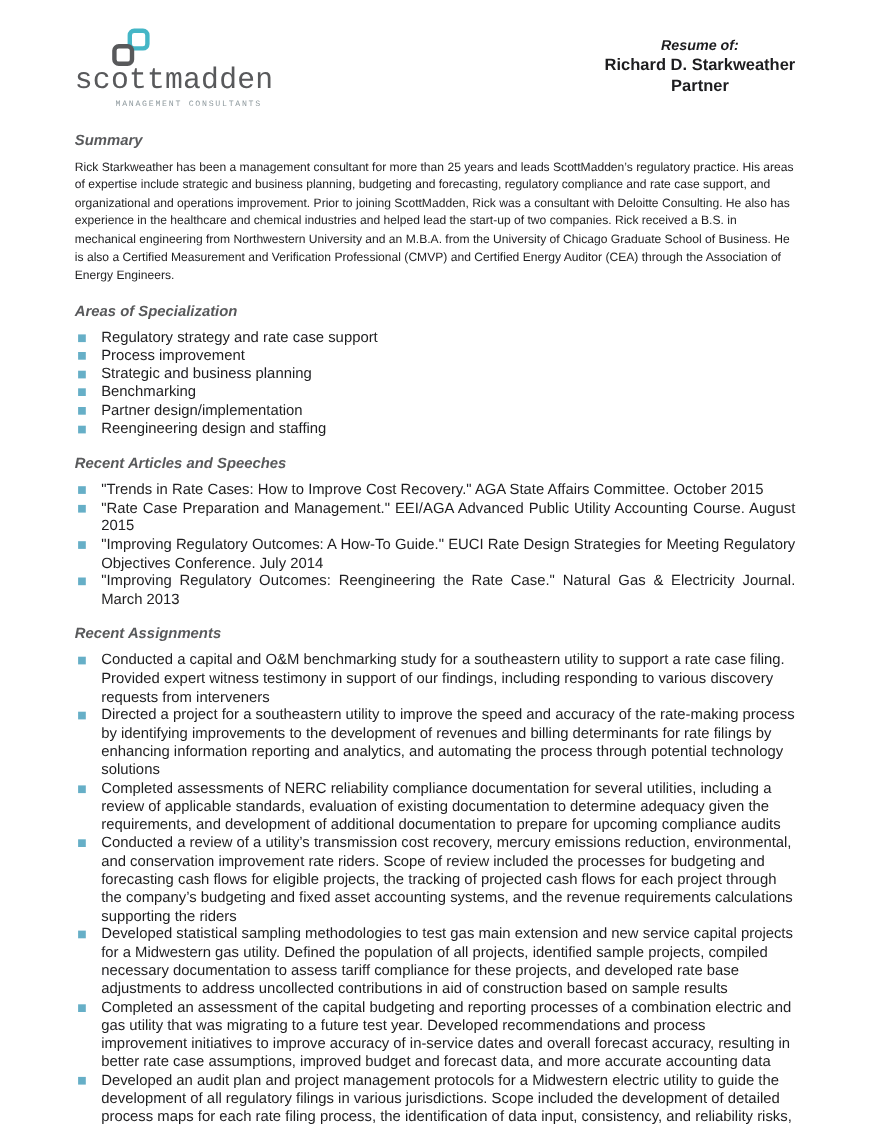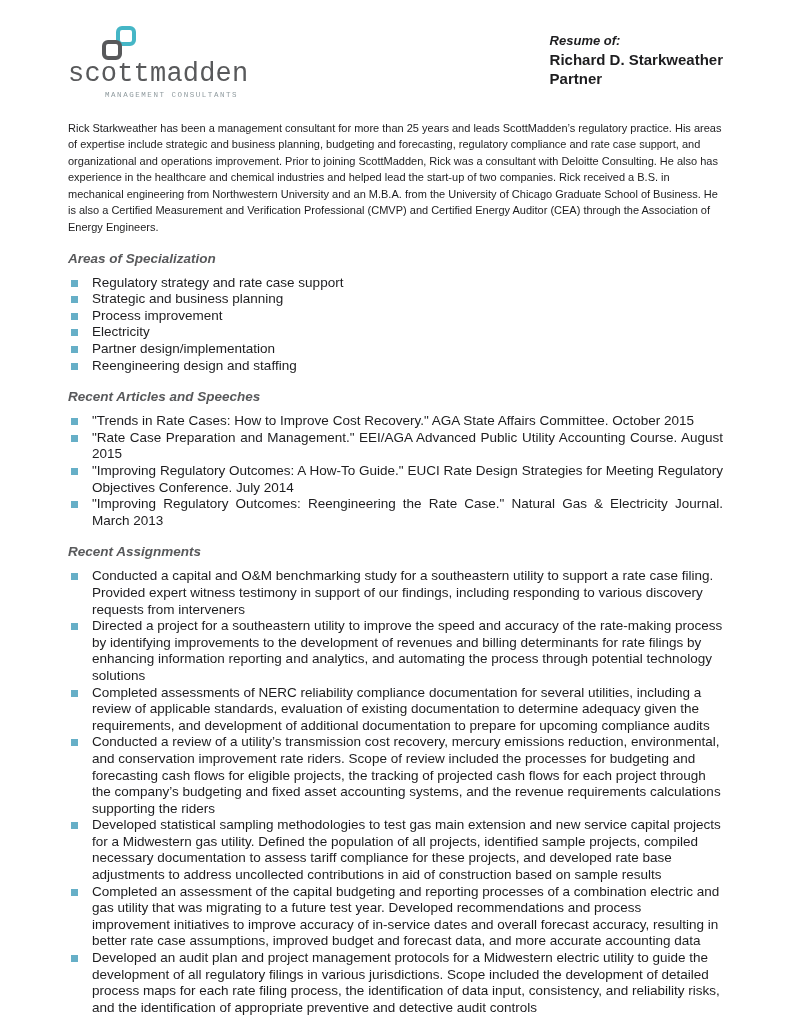--- a/index.html
+++ b/index.html
@@ -50,21 +50,21 @@
   }
   .logo-tagline {
     font-size: 7.5px;
     letter-spacing: 1.55px;
     color: var(--tagline_gray, #8f9a9e);
     margin-top: 4px;
     margin-left: 37px;
   }
 
   .resume-block {
-    text-align: left;
+    text-align: center;
     padding-top: 5px;
     line-height: 19px;
     margin-left: 13px;
   }
   .resume-label {
     font-style: italic;
     font-weight: bold;
     font-size: 13px;
   }
   .resume-name, .resume-title {
@@ -120,28 +120,29 @@
       <div class="logo-brand">scottmadden</div>
       <div class="logo-tagline">MANAGEMENT CONSULTANTS</div>
     </div>
     <div class="resume-block">
       <div class="resume-label">Resume of:</div>
       <div class="resume-name">Richard D. Starkweather</div>
       <div class="resume-title">Partner</div>
     </div>
   </div>
 
+  <h2 class="section-heading">Summary</h2>
   <p class="summary-text">Rick Starkweather has been a management consultant for more than 25 years and leads ScottMadden’s regulatory practice. His areas of expertise include strategic and business planning, budgeting and forecasting, regulatory compliance and rate case support, and organizational and operations improvement. Prior to joining ScottMadden, Rick was a consultant with Deloitte Consulting. He also has experience in the healthcare and chemical industries and helped lead the start-up of two companies. Rick received a B.S. in mechanical engineering from Northwestern University and an M.B.A. from the University of Chicago Graduate School of Business. He is also a Certified Measurement and Verification Professional (CMVP) and Certified Energy Auditor (CEA) through the Association of Energy Engineers.</p>
 
   <h2 class="section-heading">Areas of Specialization</h2>
   <ul class="bullet-list">
     <li><span class="bullet"></span><span>Regulatory strategy and rate case support</span></li>
+    <li><span class="bullet"></span><span>Process improvement</span></li>
     <li><span class="bullet"></span><span>Strategic and business planning</span></li>
-    <li><span class="bullet"></span><span>Process improvement</span></li>
-    <li><span class="bullet"></span><span>Electricity</span></li>
+    <li><span class="bullet"></span><span>Benchmarking</span></li>
     <li><span class="bullet"></span><span>Partner design/implementation</span></li>
     <li><span class="bullet"></span><span>Reengineering design and staffing</span></li>
   </ul>
 
   <h2 class="section-heading">Recent Articles and Speeches</h2>
   <ul class="bullet-list justified">
     <li><span class="bullet"></span><span>"Trends in Rate Cases: How to Improve Cost Recovery." AGA State Affairs Committee. October 2015</span></li>
     <li><span class="bullet"></span><span>"Rate Case Preparation and Management." EEI/AGA Advanced Public Utility Accounting Course. August 2015</span></li>
     <li><span class="bullet"></span><span>"Improving Regulatory Outcomes: A How-To Guide." EUCI Rate Design Strategies for Meeting Regulatory Objectives Conference. July 2014</span></li>
     <li><span class="bullet"></span><span>"Improving Regulatory Outcomes: Reengineering the Rate Case." Natural Gas &amp; Electricity Journal. March 2013</span></li>

